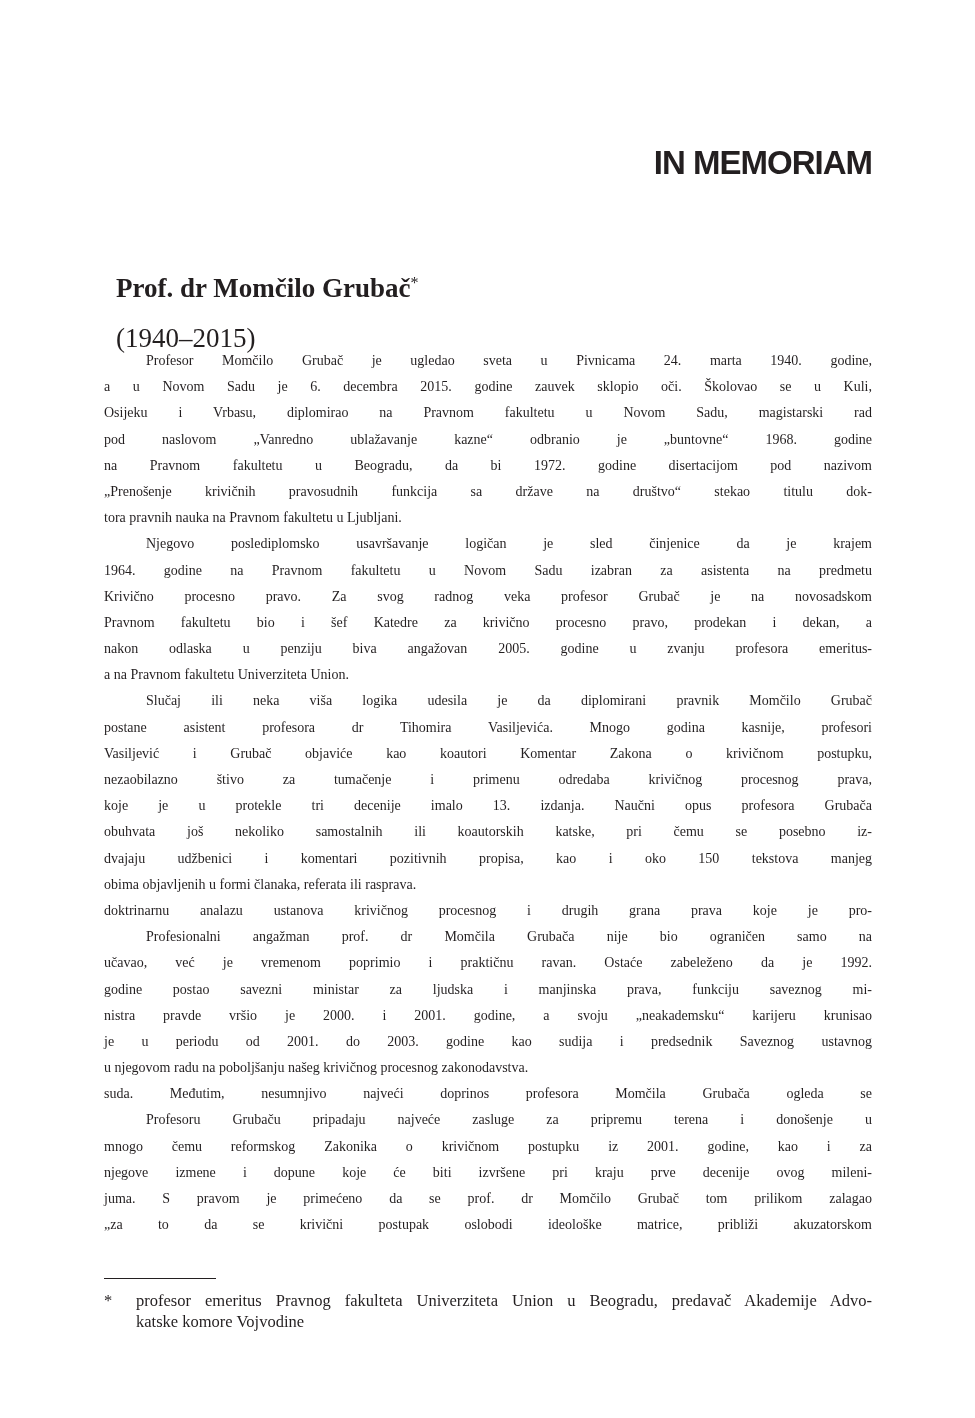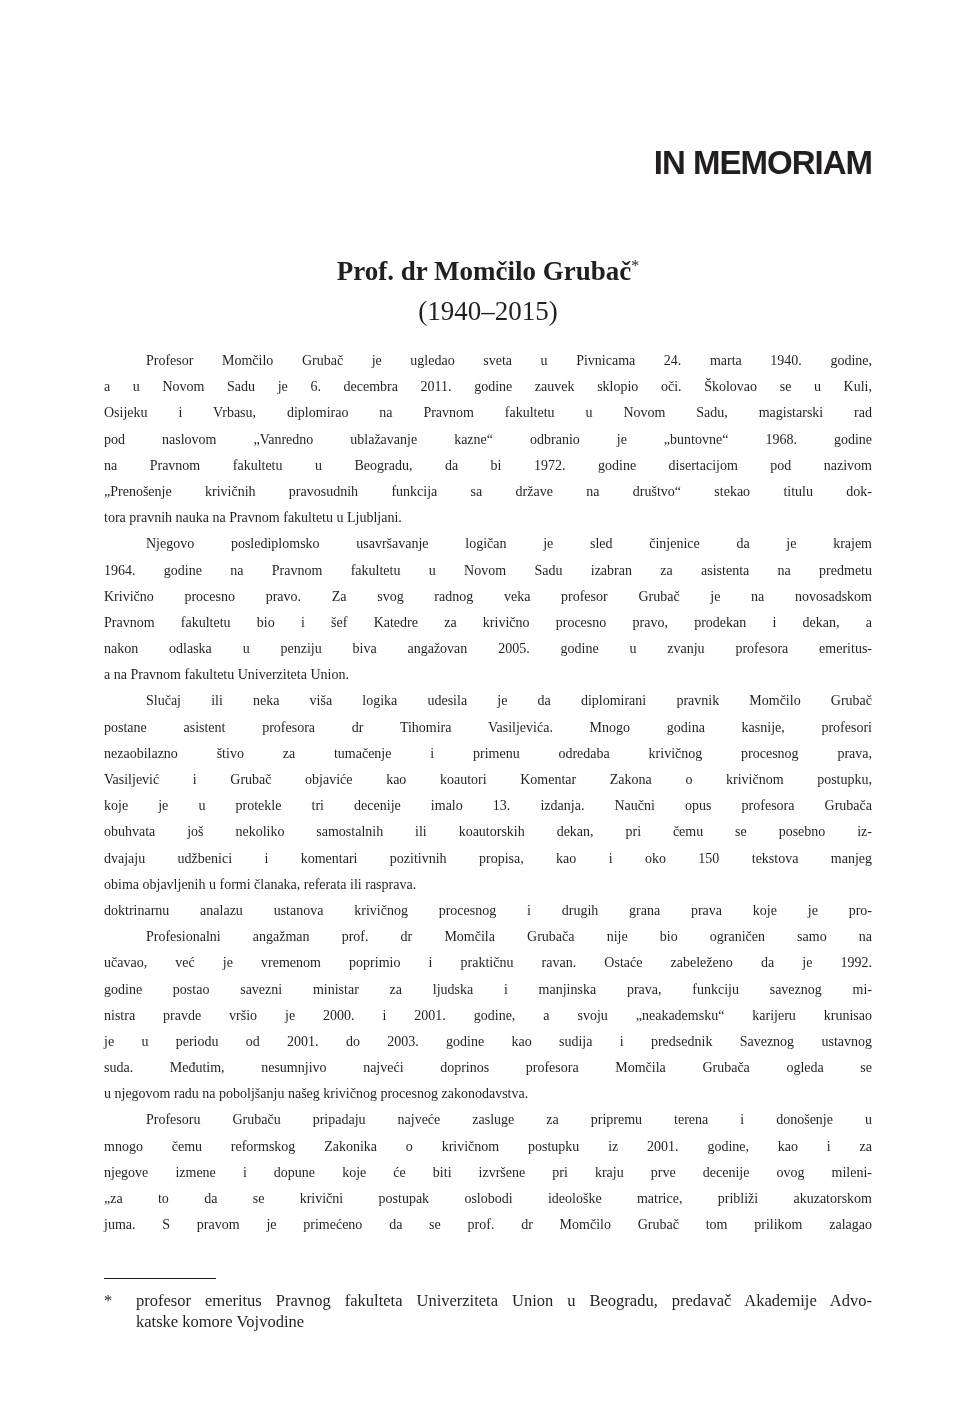--- a/index.html
+++ b/index.html
@@ -23,26 +23,26 @@
       font-size: 33px;
       letter-spacing: -1px;
       line-height: 44px;
       margin: 0;
     }
     .title-block {
       position: absolute;
       top: 246px;
       left: 104px;
       width: 768px;
-      text-align: center;
+      text-align: left;
       font-family: "Liberation Serif", serif;
       font-weight: bold;
       font-size: 27px;
-      line-height: 40px;
-      margin: 0;
+      line-height: 50px;
+      margin: 12px;
     }
     .title-block .line { display: block; }
     .title-block .dates { font-weight: normal; }
     .body-text {
       position: absolute;
       top: 348px;
       left: 104px;
       width: 768px;
       font-family: "Liberation Serif", serif;
       font-size: 14px;
@@ -99,65 +99,65 @@
 
 <h2 class="title-block">
   <span class="line"><span>Prof. dr Momčilo Grubač</span><sup style="font-size:16px;font-weight:normal;vertical-align:9px;">*</sup></span>
   <span class="line dates">(1940–2015)</span>
 </h2>
 
 <div class="body-text">
 
   <p class="para">
     <span class="line-j indent">Profesor Momčilo Grubač je ugledao sveta u Pivnicama 24. marta 1940. godine,</span>
-    <span class="line-j">a u Novom Sadu je 6. decembra 2011. godine zauvek sklopio oči. Školovao se u Kuli,</span>
+    <span class="line-j">a u Novom Sadu je 6. decembra 2015. godine zauvek sklopio oči. Školovao se u Kuli,</span>
     <span class="line-j">Osijeku i Vrbasu, diplomirao na Pravnom fakultetu u Novom Sadu, magistarski rad</span>
     <span class="line-j">pod naslovom „Vanredno ublažavanje kazne“ odbranio je „buntovne“ 1968. godine</span>
     <span class="line-j">na Pravnom fakultetu u Beogradu, da bi 1972. godine disertacijom pod nazivom</span>
     <span class="line-j">„Prenošenje krivičnih pravosudnih funkcija sa države na društvo“ stekao titulu dok-</span>
     <span class="line-j last">tora pravnih nauka na Pravnom fakultetu u Ljubljani.</span>
   </p>
 
   <p class="para">
     <span class="line-j indent">Njegovo poslediplomsko usavršavanje logičan je sled činjenice da je krajem</span>
     <span class="line-j">1964. godine na Pravnom fakultetu u Novom Sadu izabran za asistenta na predmetu</span>
     <span class="line-j">Krivično procesno pravo. Za svog radnog veka profesor Grubač je na novosadskom</span>
     <span class="line-j">Pravnom fakultetu bio i šef Katedre za krivično procesno pravo, prodekan i dekan, a</span>
     <span class="line-j">nakon odlaska u penziju biva angažovan 2005. godine u zvanju profesora emeritus-</span>
     <span class="line-j last">a na Pravnom fakultetu Univerziteta Union.</span>
   </p>
 
   <p class="para">
     <span class="line-j indent">Slučaj ili neka viša logika udesila je da diplomirani pravnik Momčilo Grubač</span>
     <span class="line-j">postane asistent profesora dr Tihomira Vasiljevića. Mnogo godina kasnije, profesori</span>
+    <span class="line-j">Vasiljević i Grubač objaviće kao koautori Komentar Zakona o krivičnom postupku,</span>
     <span class="line-j">nezaobilazno štivo za tumačenje i primenu odredaba krivičnog procesnog prava,</span>
-    <span class="line-j">Vasiljević i Grubač objaviće kao koautori Komentar Zakona o krivičnom postupku,</span>
     <span class="line-j">koje je u protekle tri decenije imalo 13. izdanja. Naučni opus profesora Grubača</span>
-    <span class="line-j">obuhvata još nekoliko samostalnih ili koautorskih dekan, pri čemu se posebno iz-</span>
+    <span class="line-j">obuhvata još nekoliko samostalnih ili koautorskih katske, pri čemu se posebno iz-</span>
     <span class="line-j">dvajaju udžbenici i komentari pozitivnih propisa, kao i oko 150 tekstova manjeg</span>
     <span class="line-j last">obima objavljenih u formi članaka, referata ili rasprava.</span>
   </p>
 
   <p class="para">
     <span class="line-j">doktrinarnu analazu ustanova krivičnog procesnog i drugih grana prava koje je pro-</span>
     <span class="line-j indent">Profesionalni angažman prof. dr Momčila Grubača nije bio ograničen samo na</span>
     <span class="line-j">učavao, već je vremenom poprimio i praktičnu ravan. Ostaće zabeleženo da je 1992.</span>
     <span class="line-j">godine postao savezni ministar za ljudska i manjinska prava, funkciju saveznog mi-</span>
     <span class="line-j">nistra pravde vršio je 2000. i 2001. godine, a svoju „neakademsku“ karijeru krunisao</span>
     <span class="line-j">je u periodu od 2001. do 2003. godine kao sudija i predsednik Saveznog ustavnog</span>
+    <span class="line-j last">u njegovom radu na poboljšanju našeg krivičnog procesnog zakonodavstva.</span>
     <span class="line-j">suda. Međutim, nesumnjivo najveći doprinos profesora Momčila Grubača ogleda se</span>
-    <span class="line-j last">u njegovom radu na poboljšanju našeg krivičnog procesnog zakonodavstva.</span>
   </p>
 
   <p class="para">
     <span class="line-j indent">Profesoru Grubaču pripadaju najveće zasluge za pripremu terena i donošenje u</span>
     <span class="line-j">mnogo čemu reformskog Zakonika o krivičnom postupku iz 2001. godine, kao i za</span>
     <span class="line-j">njegove izmene i dopune koje će biti izvršene pri kraju prve decenije ovog mileni-</span>
+    <span class="line-j">juma. S pravom je primećeno da se prof. dr Momčilo Grubač tom prilikom zalagao</span>
     <span class="line-j">„za to da se krivični postupak oslobodi ideološke matrice, približi akuzatorskom</span>
-    <span class="line-j">juma. S pravom je primećeno da se prof. dr Momčilo Grubač tom prilikom zalagao</span>
   </p>
 </div>
 
 <div class="footnote-rule"></div>
 
 <div class="footnote">
   <span class="footnote-mark">*</span>
   <div class="footnote-text">
     <span class="line-f">profesor emeritus Pravnog fakulteta Univerziteta Union u Beogradu, predavač Akademije Advo-</span>
     <span class="line-f last">katske komore Vojvodine</span>

